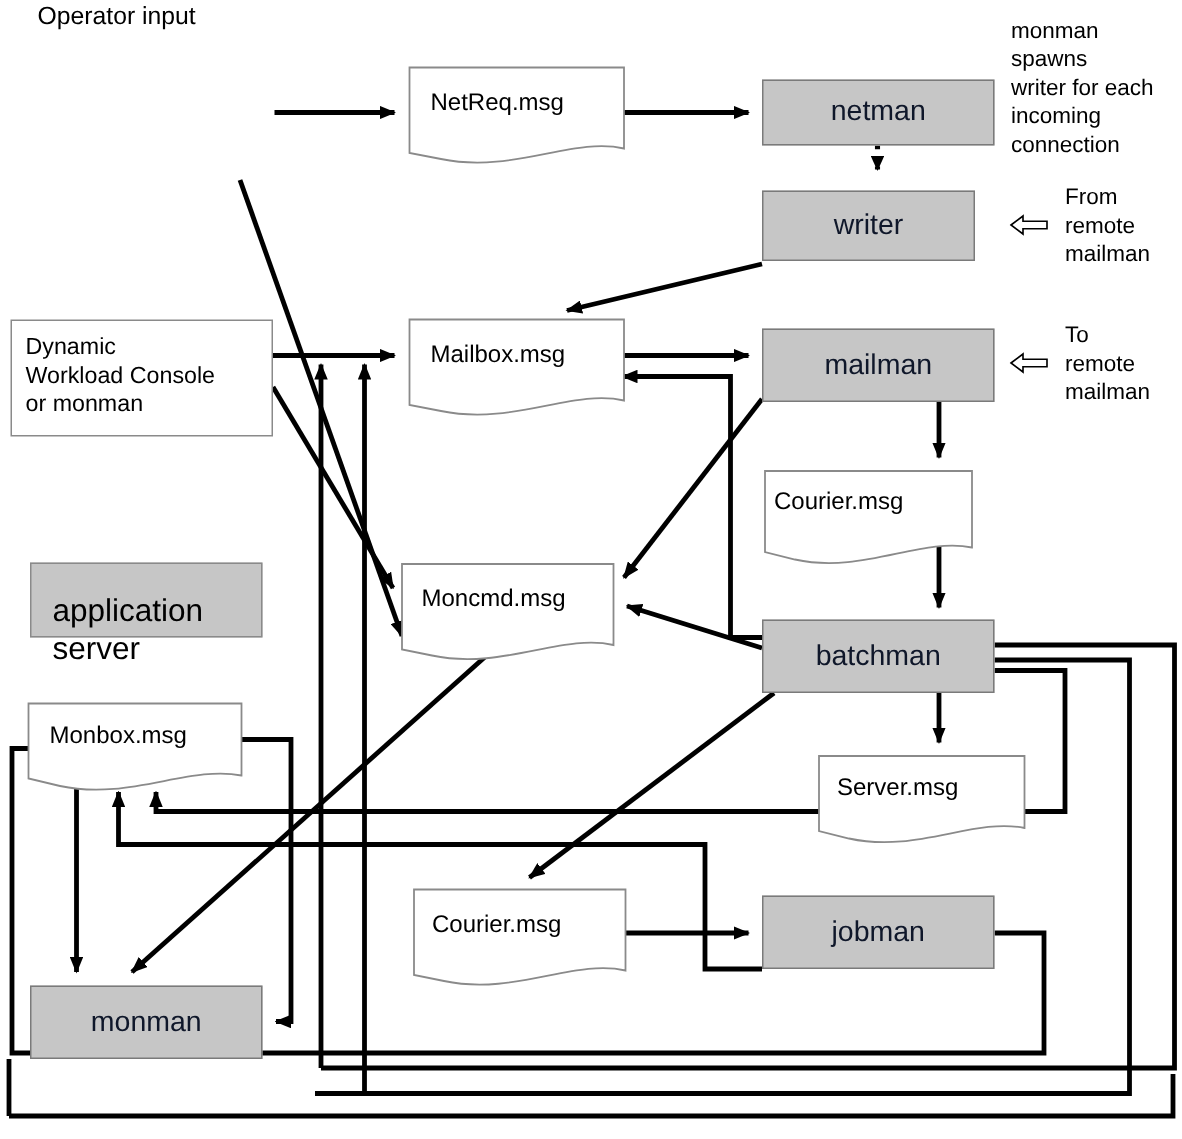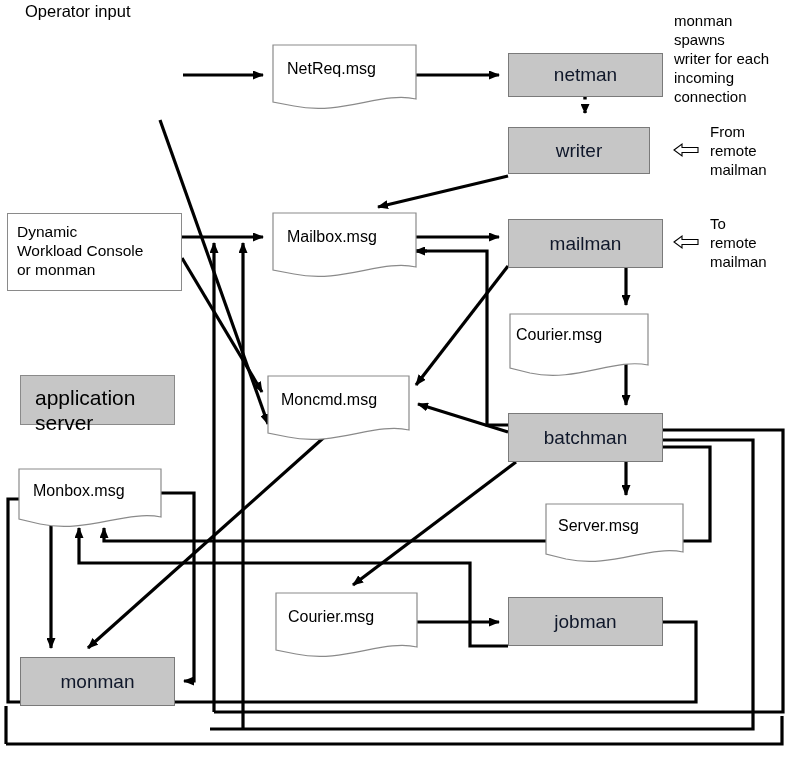--- a/index.html
+++ b/index.html
@@ -7,21 +7,21 @@
   #stage{position:relative;width:788px;height:759px;background:#fff;overflow:hidden;}
   #wires{position:absolute;left:0;top:0;width:788px;height:759px;}
   .node{position:absolute;box-sizing:border-box;display:flex;align-items:center;justify-content:center;}
   .proc{background:#c6c6c6;border:1px solid #7a7a7a;font-size:19px;color:#0f172a;}
   .plain{background:#fff;border:1px solid #8a8a8a;font-size:15.5px;color:#000;
          justify-content:flex-start;align-items:flex-start;padding:9px 8px 0 9px;line-height:1.22;}
   .doclabel{position:absolute;font-size:16px;color:#000;}
   .caption{position:absolute;font-size:15px;color:#000;line-height:1.26;}
   .bigcap{position:absolute;font-size:16.5px;color:#000;}
   .appserver{position:absolute;background:#c6c6c6;border:1px solid #8a8a8a;
-             font-size:21px;line-height:1.18;color:#000;padding:10px 0 0 14px;box-sizing:border-box;}
+             font-size:21px;line-height:1.18;color:#000;padding:20px 0 0 14px;box-sizing:border-box;}
   .remote{position:absolute;font-size:15px;line-height:1.28;color:#000;}
   .hollowarrow{position:absolute;width:26px;height:16px;}
 </style>
 </head>
 <body>
 
 <div id="stage">
 
   <svg id="wires" viewBox="0 0 788 759" xmlns="http://www.w3.org/2000/svg">
     <defs>

